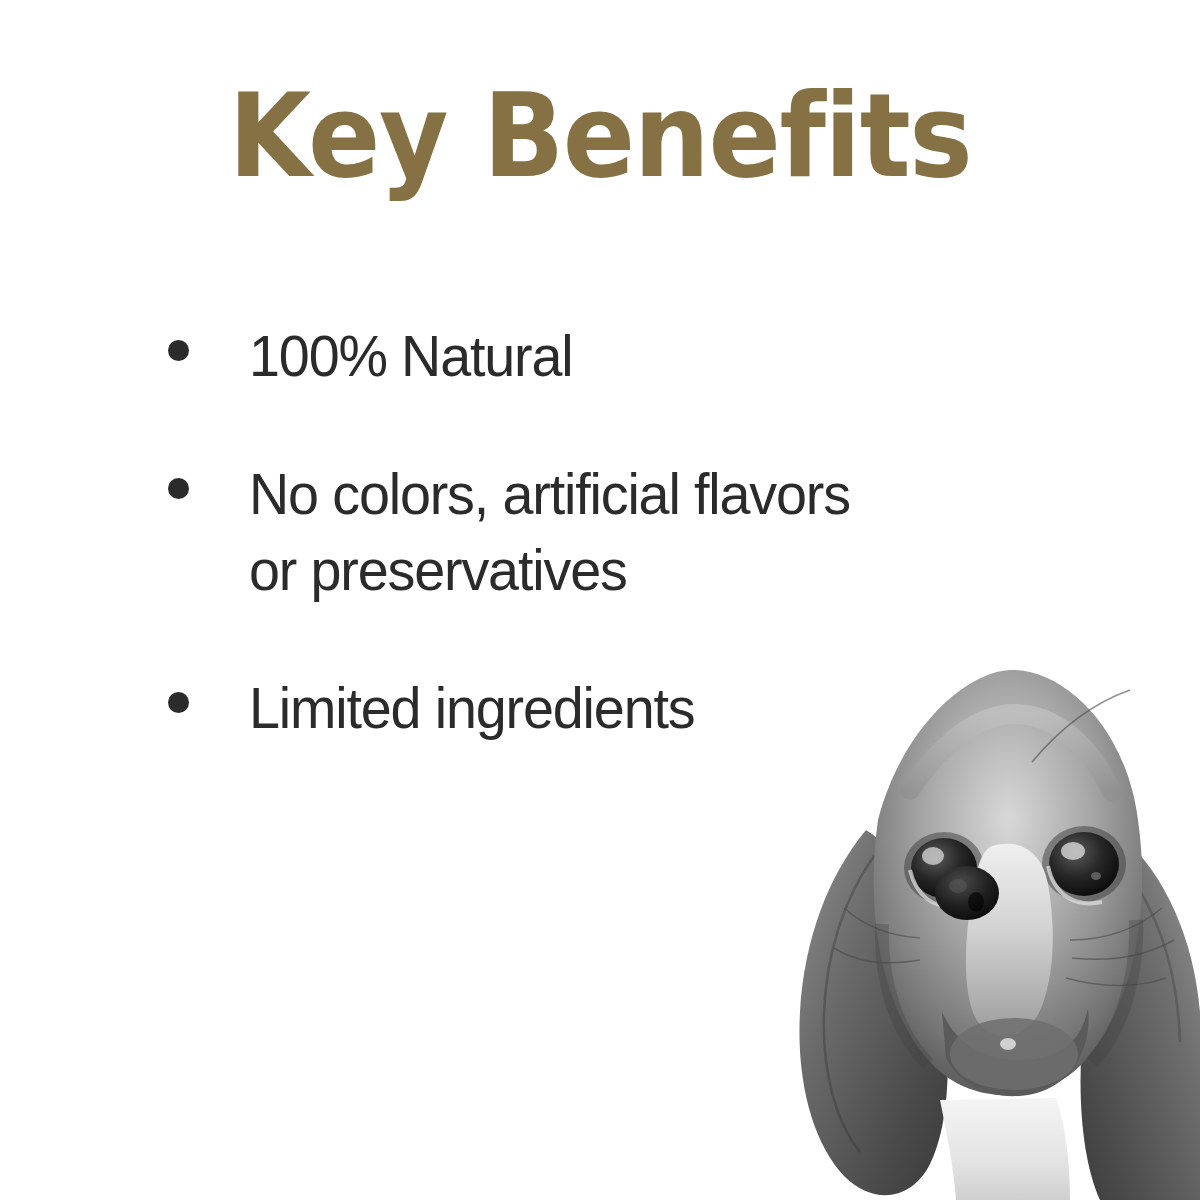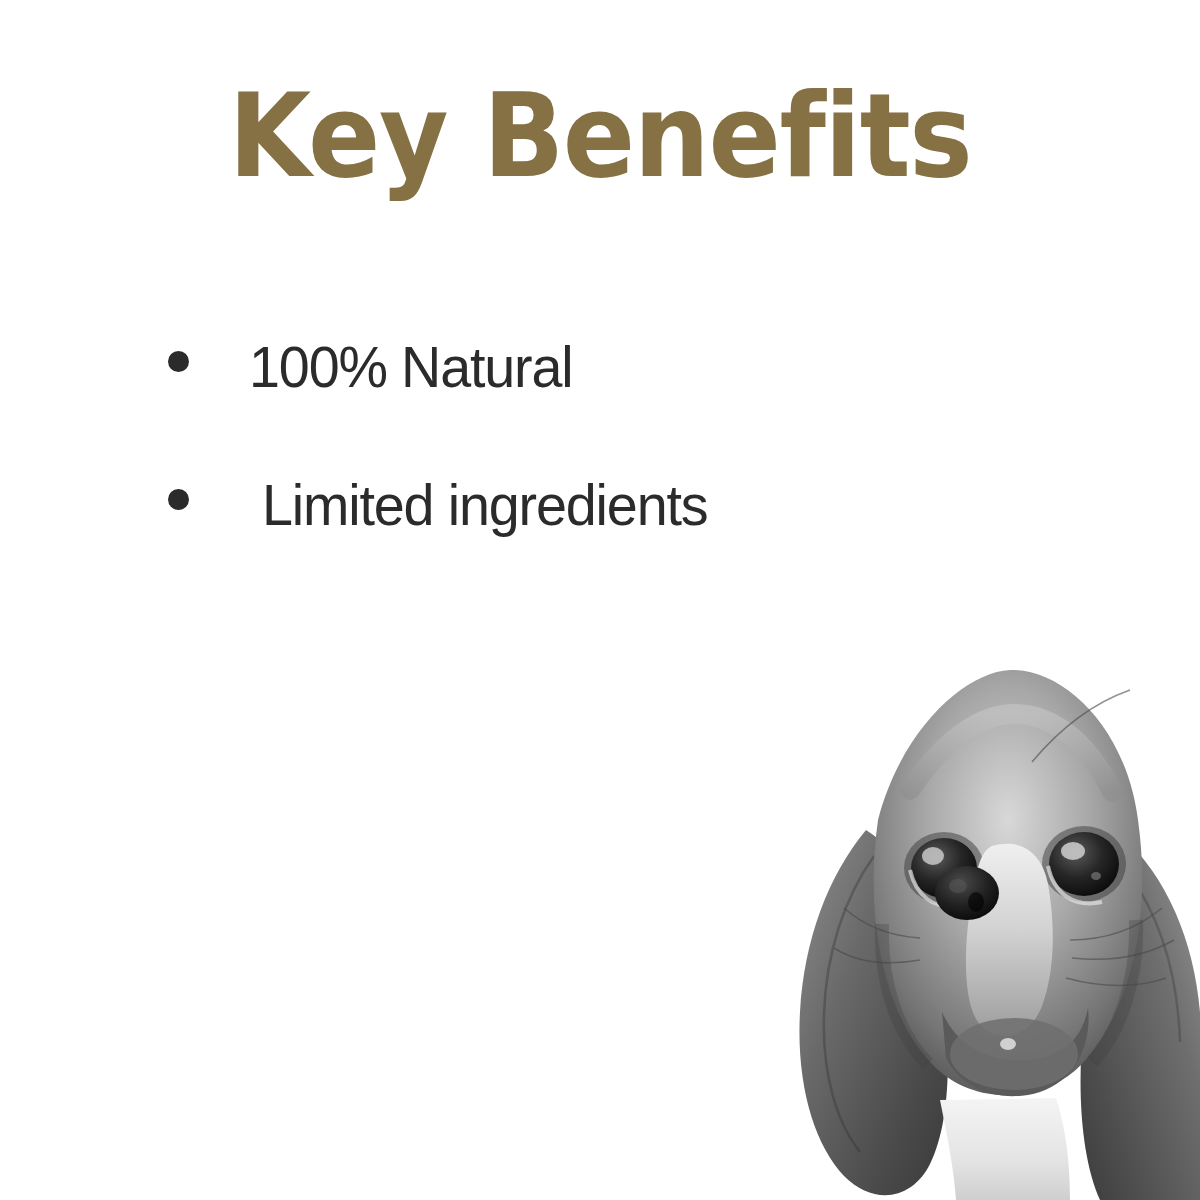--- a/index.html
+++ b/index.html
@@ -35,34 +35,34 @@
     letter-spacing: -1.5px;
     color: #857144;
     transform: scaleX(0.92);
     transform-origin: center top;
     white-space: nowrap;
   }
 
   
   #benefits-list {
     position: absolute;
-    top: 329px;
+    top: 318px;
     left: 168px;
     width: 860px;
     list-style: none;
   }
 
   .benefit-item {
     position: relative;
     display: flex;
     align-items: flex-start;
     margin-bottom: 62px;
   }
 
-  .benefit-item.tight { margin-bottom: 52px; gap: 13px; }
+  .benefit-item.tight { margin-bottom: 52px; }
 
   .bullet-marker {
     flex: 0 0 auto;
     width: 21px;
     height: 21px;
     border-radius: 50%;
     background: #2b2b2b;
     margin-top: 22px;
     margin-right: 60px;
   }
@@ -98,20 +98,25 @@
 
   <h1 id="page-title">Key Benefits</h1>
 
   <ul id="benefits-list">
 
     <li class="benefit-item">
       <span class="bullet-marker"></span>
       <span class="benefit-text">100% Natural</span>
     </li>
 
+    <li class="benefit-item">
+      <span class="bullet-marker"></span>
+      <span class="benefit-text">No colors, artificial flavors
+or preservatives</span>
+    </li>
 
     <li class="benefit-item tight">
       <span class="bullet-marker"></span>
       <span class="benefit-text">Limited ingredients</span>
     </li>
 
 
   </ul>
 
   <div id="dog-photo">

